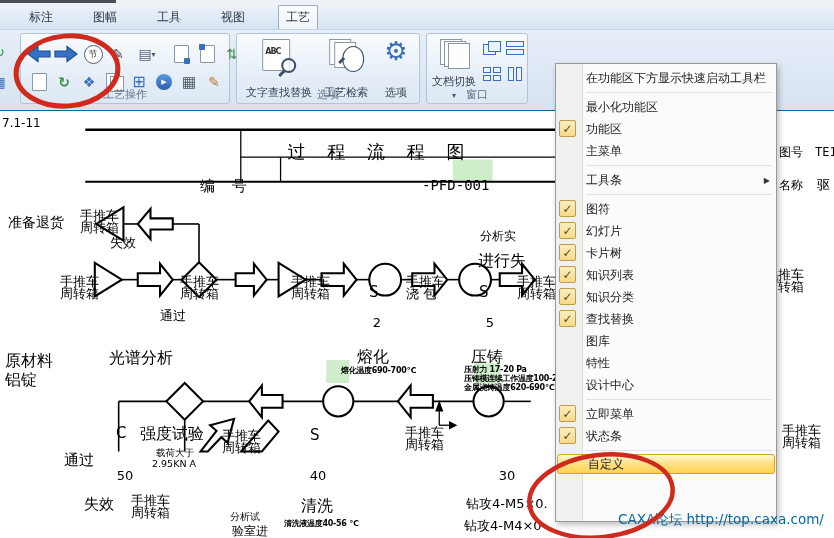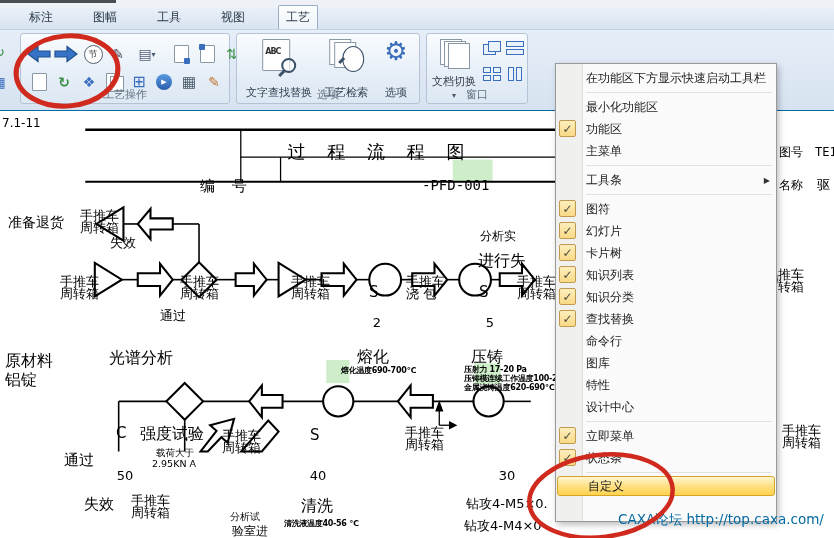--- a/index.html
+++ b/index.html
@@ -399,21 +399,20 @@
       <div class="mi"><span>主菜单</span></div>
       <div class="msep"></div>
       <div class="mi"><span>工具条</span><span class="arr">▶</span></div>
       <div class="msep"></div>
       <div class="mi"><span class="chk">✓</span><span>图符</span></div>
       <div class="mi"><span class="chk">✓</span><span>幻灯片</span></div>
       <div class="mi"><span class="chk">✓</span><span>卡片树</span></div>
       <div class="mi"><span class="chk">✓</span><span>知识列表</span></div>
       <div class="mi"><span class="chk">✓</span><span>知识分类</span></div>
       <div class="mi"><span class="chk">✓</span><span>查找替换</span></div>
-      <div class="mi"><span>命令行</span></div>
       <div class="mi"><span>图库</span></div>
       <div class="mi"><span>特性</span></div>
       <div class="mi"><span>设计中心</span></div>
       <div class="msep"></div>
       <div class="mi"><span class="chk">✓</span><span>立即菜单</span></div>
       <div class="mi"><span class="chk">✓</span><span>状态条</span></div>
       <div class="msep"></div>
       <div class="mi hl"><span>自定义</span></div>
     </div>
 </div>

